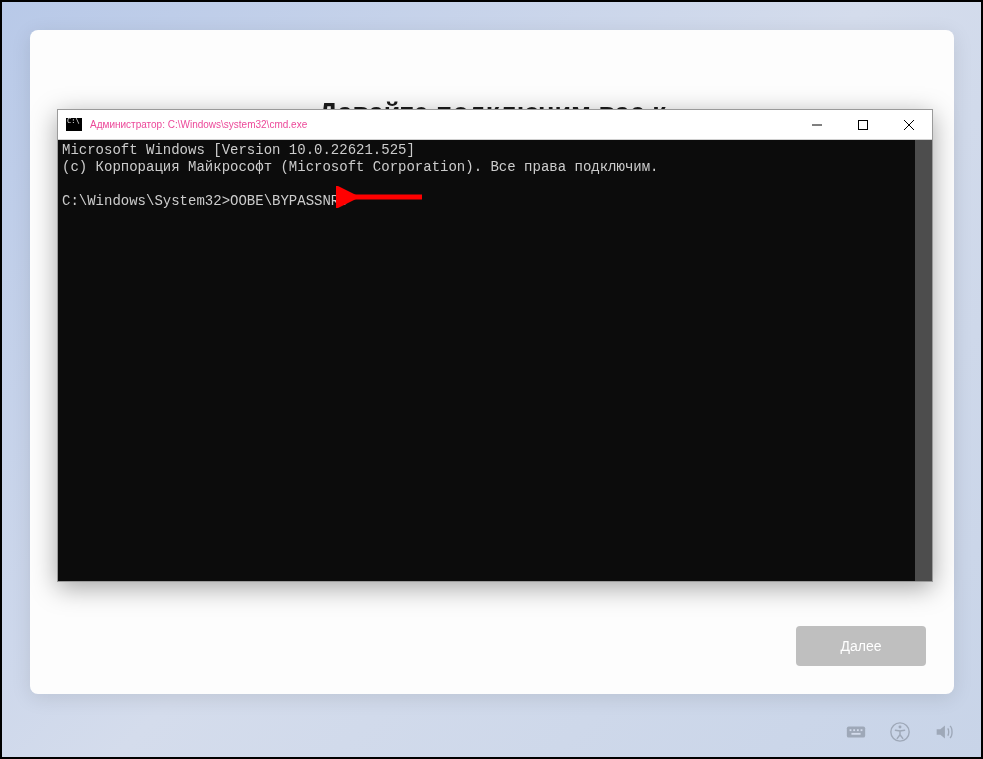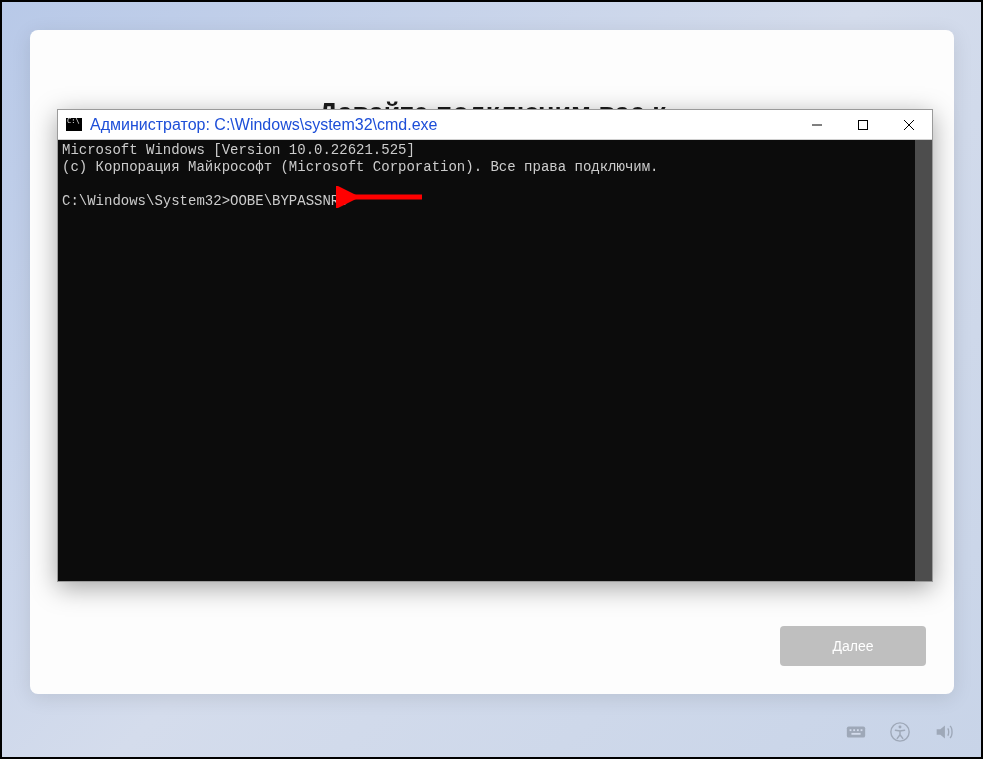--- a/index.html
+++ b/index.html
@@ -28,21 +28,21 @@
     right: 0;
     text-align: center;
     font-size: 27px;
     font-weight: 600;
     color: #1a1a1a;
   }
   .next-button {
     position: absolute;
     right: 28px;
     bottom: 28px;
-    width: 146px;
+    width: 130px;
     height: 40px;
     background: #bfbfbf;
     color: #fff;
     border: none;
     border-radius: 4px;
     font-size: 14px;
     font-family: inherit;
     cursor: pointer;
   }
   .taskbar-icons {
@@ -67,22 +67,22 @@
     box-shadow: 0 6px 24px rgba(0,0,0,0.35);
     display: flex;
     flex-direction: column;
   }
   .cmd-titlebar {
     height: 30px;
     background: #fff;
     display: flex;
     align-items: center;
     border-bottom: 1px solid #d0d0d0;
-    font-size: 16px;
-    color: #1d4ed8;
+    font-size: 10px;
+    color: #ec4899;
   }
   .cmd-icon {
     width: 16px;
     height: 13px;
     margin: 0 6px 0 8px;
     background: #000;
     position: relative;
     flex-shrink: 0;
   }
   .cmd-icon::before {

